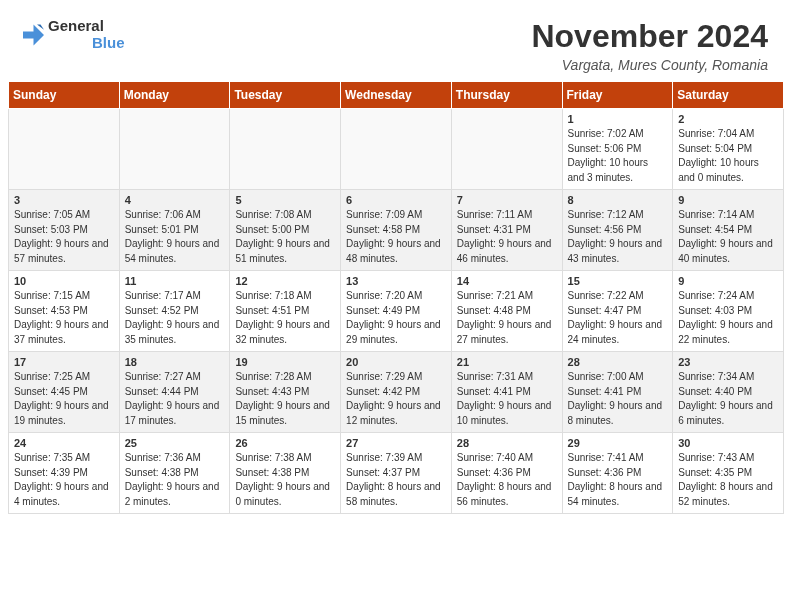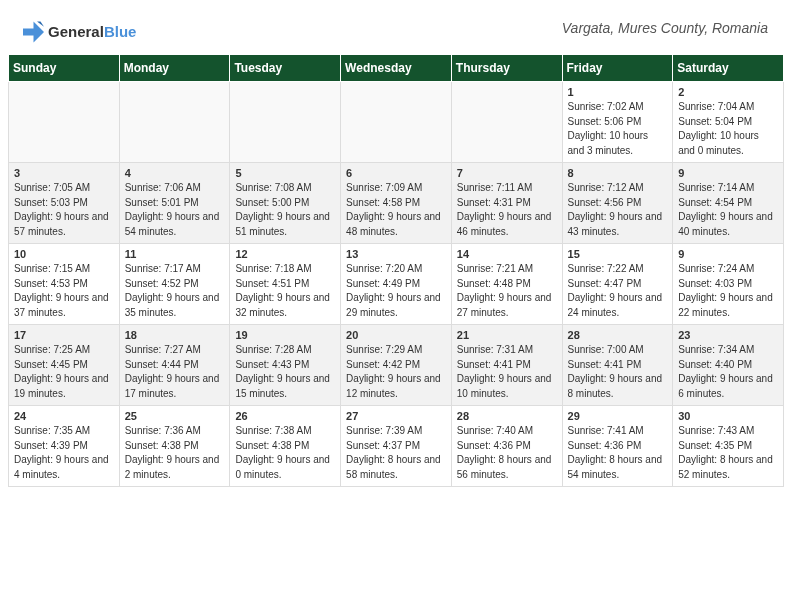--- a/index.html
+++ b/index.html
@@ -1,27 +1,27 @@
 <!DOCTYPE html>
 <html><head>
   <meta charset="utf-8">
   <style>
     * { box-sizing: border-box; margin: 0; padding: 0; }
     body { font-family: Arial, sans-serif; background: #fff; width: 792px; min-height: 612px; overflow: hidden; }
     .header { display: flex; justify-content: space-between; align-items: flex-start; padding: 18px 24px 8px 16px; }
     .logo { display: flex; align-items: center; }
-    .logo-text { display: flex; flex-direction: row; line-height: 1.1; }
+    .logo-text { display: flex; flex-direction: column; line-height: 1.1; }
     .logo-general { font-size: 15px; font-weight: bold; color: #333; }
-    .logo-blue { font-size: 15px; font-weight: bold; color: #4a90d9; }
+    .logo-blue { font-size: 15px; font-weight: bold; color: #4a90d9; margin-left: 44px; }
     .logo-icon { width: 28px; height: 28px; margin-right: 4px; }
     .title-block { text-align: right; }
     .month-title { font-size: 32px; font-weight: bold; color: #333; }
     .location { font-size: 14px; color: #555; margin-top: 2px; font-style: italic; }
     .calendar { width: 100%; border-collapse: collapse; table-layout: fixed; }
-    .calendar th { background: #14532d; color: #fff; font-size: 12px; font-weight: bold; padding: 6px 4px; text-align: left; border: 1px solid #fff; }
+    .calendar th { background: #c2410c; color: #fff; font-size: 12px; font-weight: bold; padding: 6px 4px; text-align: left; border: 1px solid #fff; }
     .calendar td { border: 1px solid #ddd; vertical-align: top; padding: 4px 5px; font-size: 10px; color: #333; background: #fff; min-height: 70px; }
     .calendar td.empty { background: #f9f9f9; }
     .calendar td.alt-row { background: #f2f2f2; }
     .day-num { font-size: 11px; font-weight: bold; display: block; margin-bottom: 2px; }
     .day-info { font-size: 10px; line-height: 1.45; color: #333; }
     .week-row td { height: 78px; }
     table { margin: 0 0 0 0; }
     .calendar-wrap { padding: 0 8px 8px 8px; }
   </style>
 </head>
@@ -32,20 +32,21 @@
     <svg class="logo-icon" viewBox="0 0 32 32">
       <polygon points="20,4 32,16 20,28 20,20 8,20 8,12 20,12" fill="#4a90d9"></polygon>
       <polygon points="24,4 32,10 28,4" fill="#2a6ab0"></polygon>
     </svg>
     <div class="logo-text">
       <span class="logo-general">General</span>
       <span class="logo-blue">Blue</span>
     </div>
   </div>
   <div class="title-block">
+    <div class="month-title">November 2024</div>
     <div class="location">Vargata, Mures County, Romania</div>
   </div>
 </div>
 
 <div class="calendar-wrap">
   <table class="calendar">
     <thead>
       <tr>
       <th>Sunday</th>
           <th>Monday</th>

